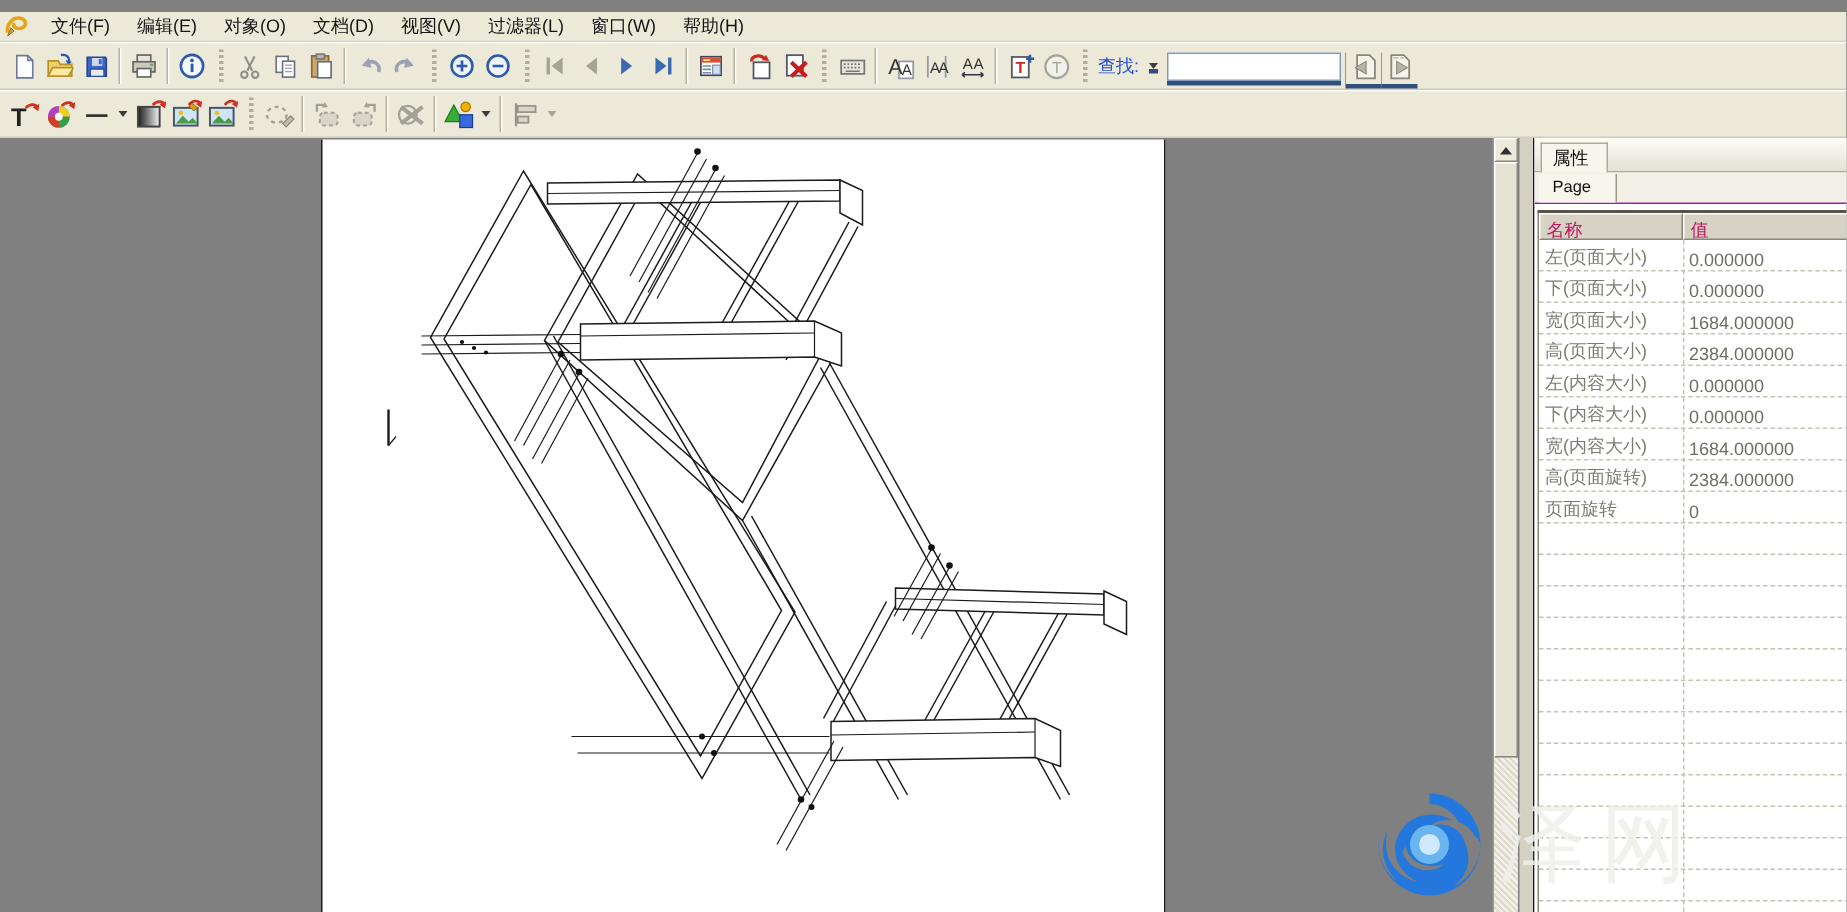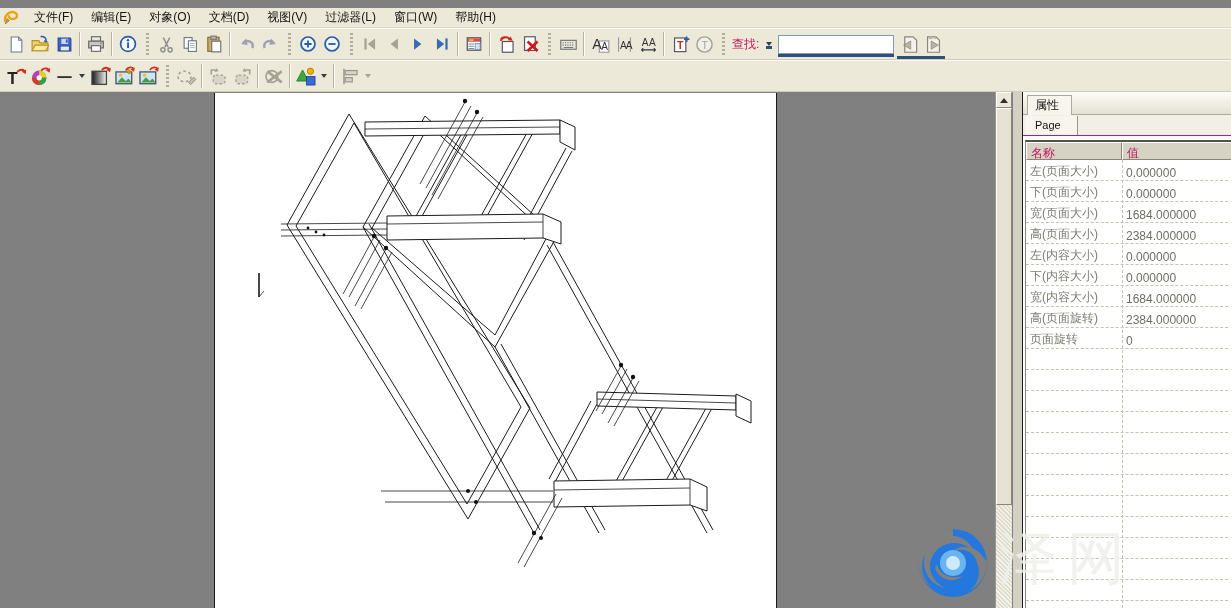--- a/index.html
+++ b/index.html
@@ -21,21 +21,21 @@
     box-sizing:border-box;border-top:1px solid #fbfaf4;border-bottom:1px solid #cfccbc;padding-left:4px}
   .t1{top:28px;height:32px}
   .t2{top:60px;height:32px}
   .tbtn{width:24px;height:24px;display:flex;align-items:center;justify-content:center;flex:0 0 auto;position:relative}
   .sep{width:0;height:24px;border-left:1px solid #b6b2a2;border-right:1px solid #fcfbf6;margin:0 3px;flex:0 0 auto}
   .grip{width:3px;height:22px;margin:0 5px 0 6px;flex:0 0 auto;
     background:repeating-linear-gradient(to bottom,#b2ae9e 0 2px,#ece9d8 2px 4px)}
   .caret{width:0;height:0;border-left:3px solid transparent;border-right:3px solid transparent;
     border-top:4px solid #3c3c3c;margin:0 3px;flex:0 0 auto}
   .caret.dis{border-top-color:#a8a496}
-  .find-label{font-size:12px;color:#be185d;margin:0 4px 0 2px;white-space:nowrap}
+  .find-label{font-size:12px;color:#1d4ed8;margin:0 4px 0 2px;white-space:nowrap}
   .find-input{width:108px;height:17px;border:1px solid #7f9db9;background:#fff;margin:0 3px;
     font-size:12px;padding:0 3px;box-sizing:content-box}
   .blue-ul{box-shadow:0 3px 0 0 #2f4f7c}
   svg text{font-family:"Liberation Sans",sans-serif}
   
   .main{position:absolute;top:92px;left:0;right:0;bottom:0}
   .docarea{position:absolute;left:0;top:0;width:995px;height:516px;background:#808080;overflow:hidden}
   .page{position:absolute;left:214px;top:1px;width:561px;height:515px;background:#fff;
     border-left:1px solid #1a1a1a;border-right:1px solid #1a1a1a}
   
@@ -63,21 +63,21 @@
   .ph-name{width:96px;flex:0 0 auto}
   .ph-val{flex:1}
   .prow{display:flex;height:20px;border-bottom:1px dashed #c5c2b4;align-items:flex-end}
   .prow span{box-sizing:border-box;padding:0 4px;font-size:12px;white-space:nowrap;overflow:hidden}
   .pr-name{width:96px;flex:0 0 auto;color:#7c7c72}
   .pr-val{flex:1;color:#6e6e64}
   .pcol-div{position:absolute;left:96px;top:18px;bottom:0;border-left:1px dashed #c5c2b4}
   
   .watermark{position:absolute;left:913px;top:434px;display:flex;align-items:center;z-index:60;pointer-events:none}
   .wm-text{font-size:58px;color:rgba(238,238,234,.85);letter-spacing:10px;margin-left:6px;line-height:1;
-    font-family:Liberation Mono, monospace}
+    font-family:Liberation Sans, sans-serif}
 </style>
 </head>
 <body>
 
 <div class="app">
 
 
   <div class="menubar">
     <span class="doc-icon">
       <svg width="17" height="17" viewBox="0 0 16 16">

